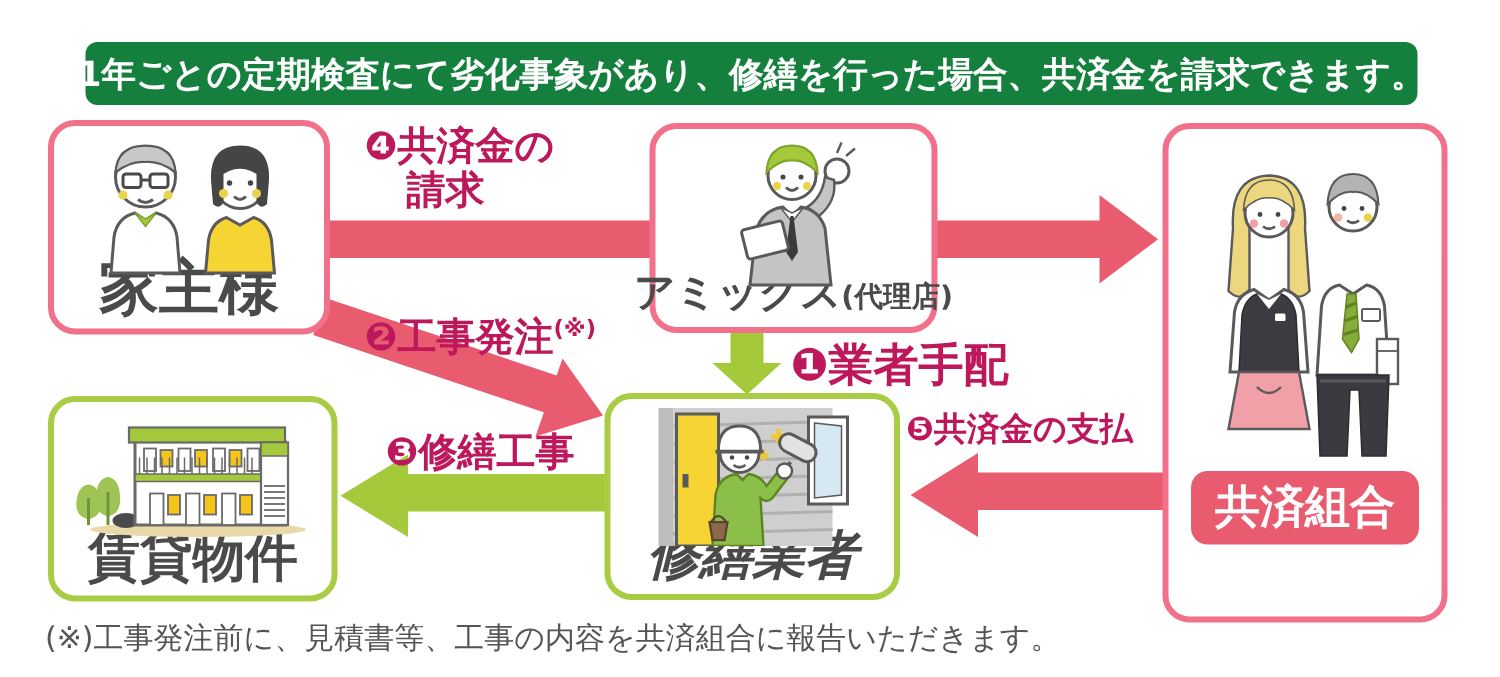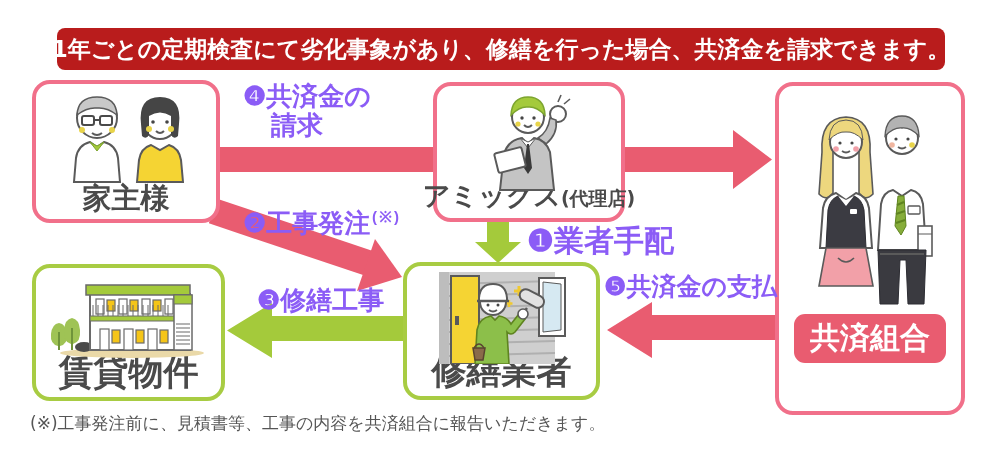--- a/index.html
+++ b/index.html
@@ -4,61 +4,61 @@
 <style>
   * { margin:0; padding:0; box-sizing:border-box; }
   html,body { background:#fff; }
   body { font-family:"DejaVu Sans","Liberation Sans",sans-serif; }
   .card {
     position:relative; width:1000px; height:451px; background:#fff;
     border-radius:26px; overflow:hidden;
   }
   .banner {
     position:absolute; left:57px; top:28px; width:888px; height:42px;
-    background:#b91c1c; border-radius:8px; color:#fff;
+    background:#15803d; border-radius:8px; color:#fff;
     display:flex; align-items:center; justify-content:center;
     font-size:23px; font-weight:bold; letter-spacing:0; z-index:3;
     white-space:nowrap;
   }
   .arrow-layer { position:absolute; left:0; top:0; z-index:1; }
   .box {
     position:absolute; background:#fff; border:4px solid #f1708a;
     border-radius:18px; z-index:2; display:flex; flex-direction:column;
     align-items:center; justify-content:flex-end;
   }
   .box.green { border-color:#a8cc43; }
   .box-label {
     font-weight:bold; color:#4a4a4a; line-height:1.05; padding-bottom:6px;
     white-space:nowrap;
   }
-  .lbl-landlord { font-size:29px; }
+  .lbl-landlord { font-size:40px; }
   .lbl-agency { font-size:27px; padding-bottom:8px; }
   .lbl-agency .suffix { font-size:19px; }
   .lbl-property, .lbl-contractor { font-size:35px;text-align:center; }
   .illu { position:absolute; left:50%; transform:translateX(-50%); top:6px; }
   .union-badge {
     position:absolute; left:50%; transform:translateX(-50%); top:228px;
     width:152px; height:49px; background:#e95c70; border-radius:11px;
     color:#fff; font-size:30px; font-weight:bold;
     display:flex; align-items:center; justify-content:center; white-space:nowrap;
   }
   .flow-label {
-    position:absolute; z-index:3; font-weight:bold; color:#8b5cf6;
-    white-space:nowrap; line-height:1.1;font-family:Liberation Mono, monospace;
+    position:absolute; z-index:3; font-weight:bold; color:#be185d;
+    white-space:nowrap; line-height:1.1;
   }
   .fl-4 { left:243px; top:84px; font-size:26px; }
   .fl-4 .line2 { display:block; padding-left:28px; }
   .fl-2 { left:243px; top:183px; font-size:26px;margin-top:28px; }
   .fl-2 sup { font-size:15px; font-weight:bold; }
   .fl-1 { left:527px; top:227px; font-size:30px; }
-  .fl-5 { left:604px; top:275px; font-size:25px; }
+  .fl-5 { left:604px; top:275px; font-size:22px; }
   .fl-3 { left:257px; top:288px; font-size:26px; }
   .footnote {
     position:absolute; left:30px; top:412px; z-index:3;
-    font-size:17px; color:#555; white-space:nowrap;
+    font-size:20px; color:#555; white-space:nowrap;
   }
 </style>
 </head>
 <body>
 
 <div class="card">
 
   <svg class="arrow-layer" width="1000" height="451" viewBox="0 0 1000 451">
 
     <path d="M220,147 L733,147 L733,130 L772,159.5 L733,189 L733,172 L220,172 Z" fill="#e95c70"></path>
@@ -224,21 +224,21 @@
           <line x1="132" y1="54" x2="146" y2="54"></line>
         <line x1="132" y1="58" x2="146" y2="58"></line>
           <line x1="132" y1="62" x2="146" y2="62"></line>
         <line x1="132" y1="66" x2="146" y2="66"></line>
           <line x1="132" y1="70" x2="146" y2="70"></line>
       </g>
     </svg>
     <div class="box-label lbl-property">賃貸物件</div>
   </div>
 
-  <div class="box green" style="left:403px;top:262px;width:197px;height:138px;">
+  <div class="box green" style="left:403px;top:262px;width:197px;height:138px;font-style:italic;">
     <svg class="illu" width="150" height="92" viewBox="0 0 150 92">
 
       <rect x="22" y="0" width="106" height="92" fill="#cfcfcf"></rect>
       <g stroke="#b0b0b0" stroke-width="2">
         <line x1="22" y1="12" x2="128" y2="9"></line>
           <line x1="22" y1="24" x2="128" y2="21"></line>
         <line x1="22" y1="36" x2="128" y2="33"></line>
           <line x1="22" y1="48" x2="128" y2="45"></line>
         <line x1="22" y1="60" x2="128" y2="57"></line>
           <line x1="22" y1="72" x2="128" y2="69"></line>

